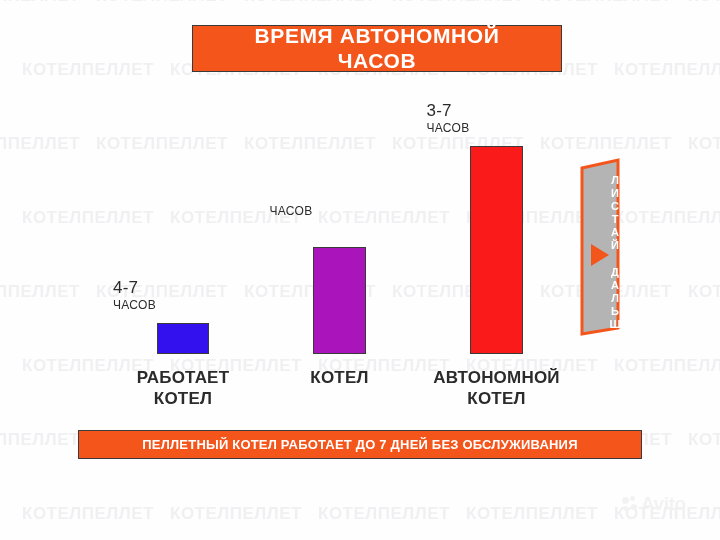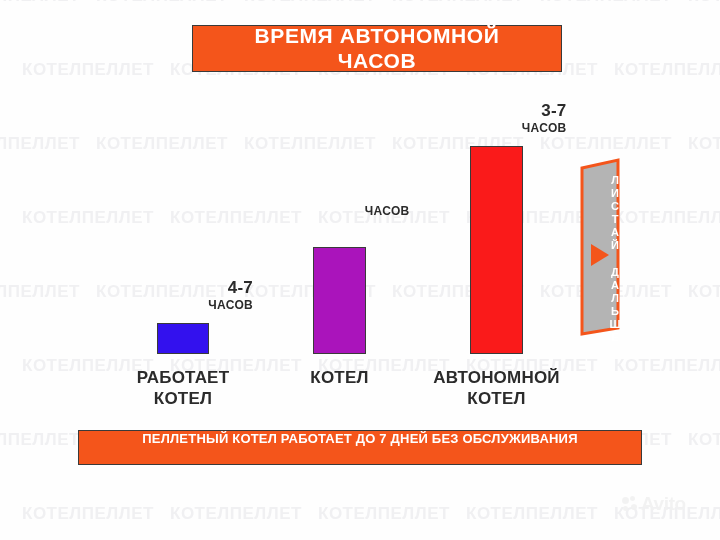--- a/index.html
+++ b/index.html
@@ -58,23 +58,23 @@
     position:absolute;left:0;top:0;width:720px;height:540px;
     z-index:4;
   }
   .bar-rect{
     position:absolute;
     border:1px solid #3a3a3a;
     box-sizing:border-box;
   }
   .bar-value{
     position:absolute;
-    text-align:right;
+    text-align:left;
     color:#2b2b2b;
-    font-weight:bold;
+    font-weight:normal;
     font-family:"Liberation Sans", sans-serif;
     line-height:1.05;
     white-space:nowrap;
   }
   .bar-value .big{font-size:17px;display:block;letter-spacing:0.2px;}
   .bar-value .small{font-size:12px;display:block;letter-spacing:0.3px;margin-top:2px;}
   .bar-cat{
     position:absolute;
     text-align:center;
     color:#2b2b2b;
@@ -114,25 +114,25 @@
     left:11px;top:86px;
     width:0;height:0;
     border-top:11px solid transparent;
     border-bottom:11px solid transparent;
     border-left:18px solid #f4551b;
   }
 
   
   #bottom-banner{
     position:absolute;
-    left:78px;top:430px;width:564px;height:35px;
+    left:78px;top:430px;width:564px;height:29px;
     background:#f4551b;
     border:1px solid #3a3a3a;
     box-sizing:border-box;
-    display:flex;justify-content:center;
+    display:flex;align-items:center;justify-content:center;
     z-index:5;
   }
   #bottom-banner .t{
     color:#ffffff;
     font-size:13px;
     font-weight:bold;
     letter-spacing:0.2px;
     white-space:nowrap;
     font-family:"Liberation Sans", sans-serif;
   }

